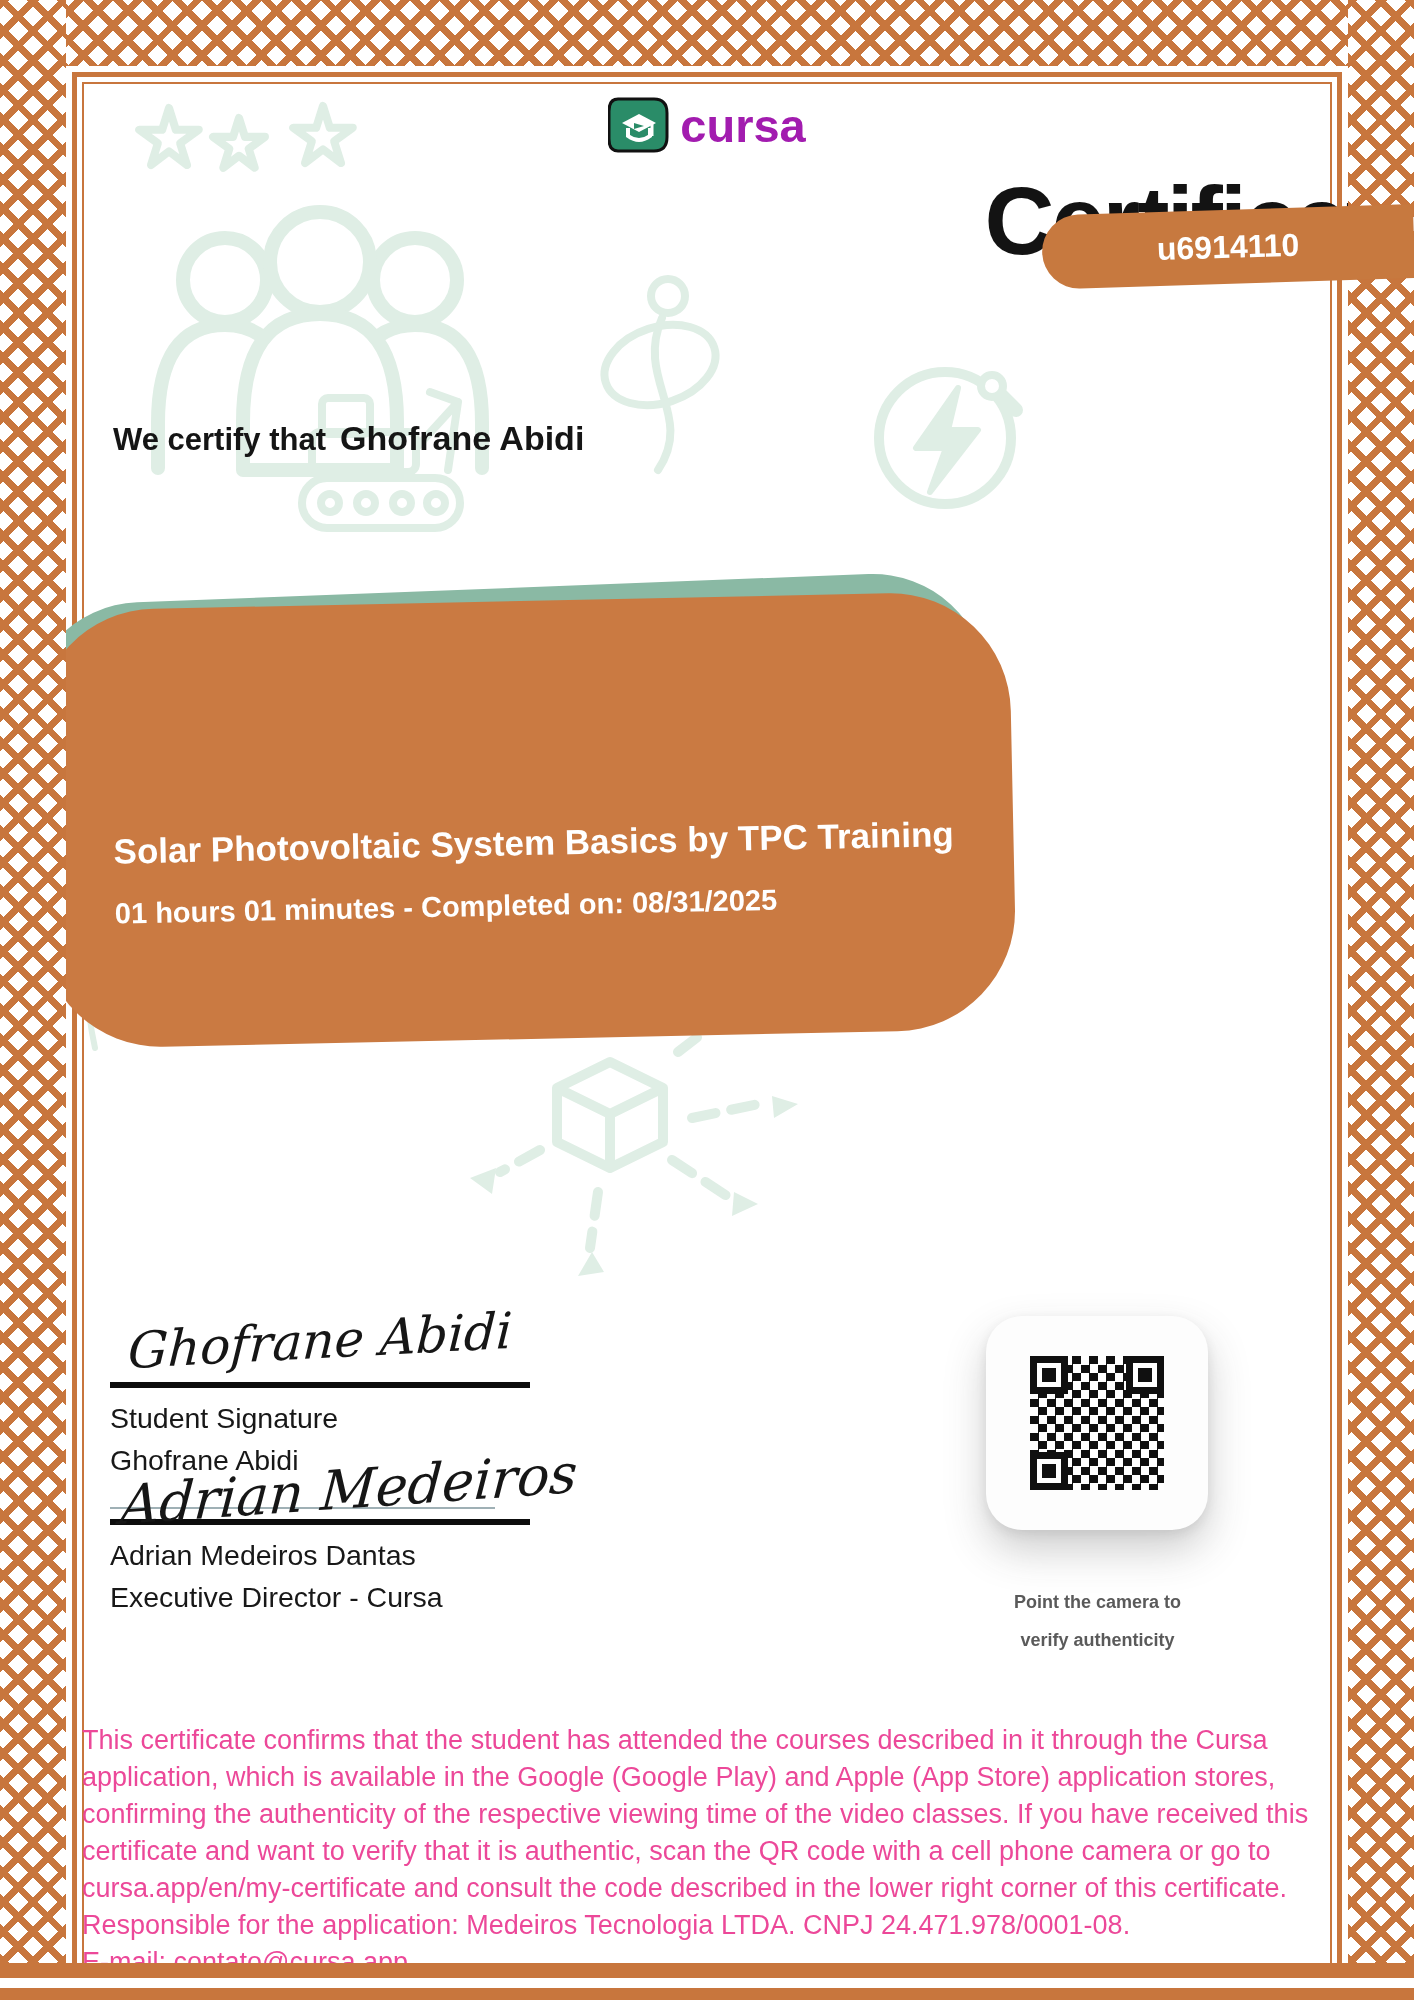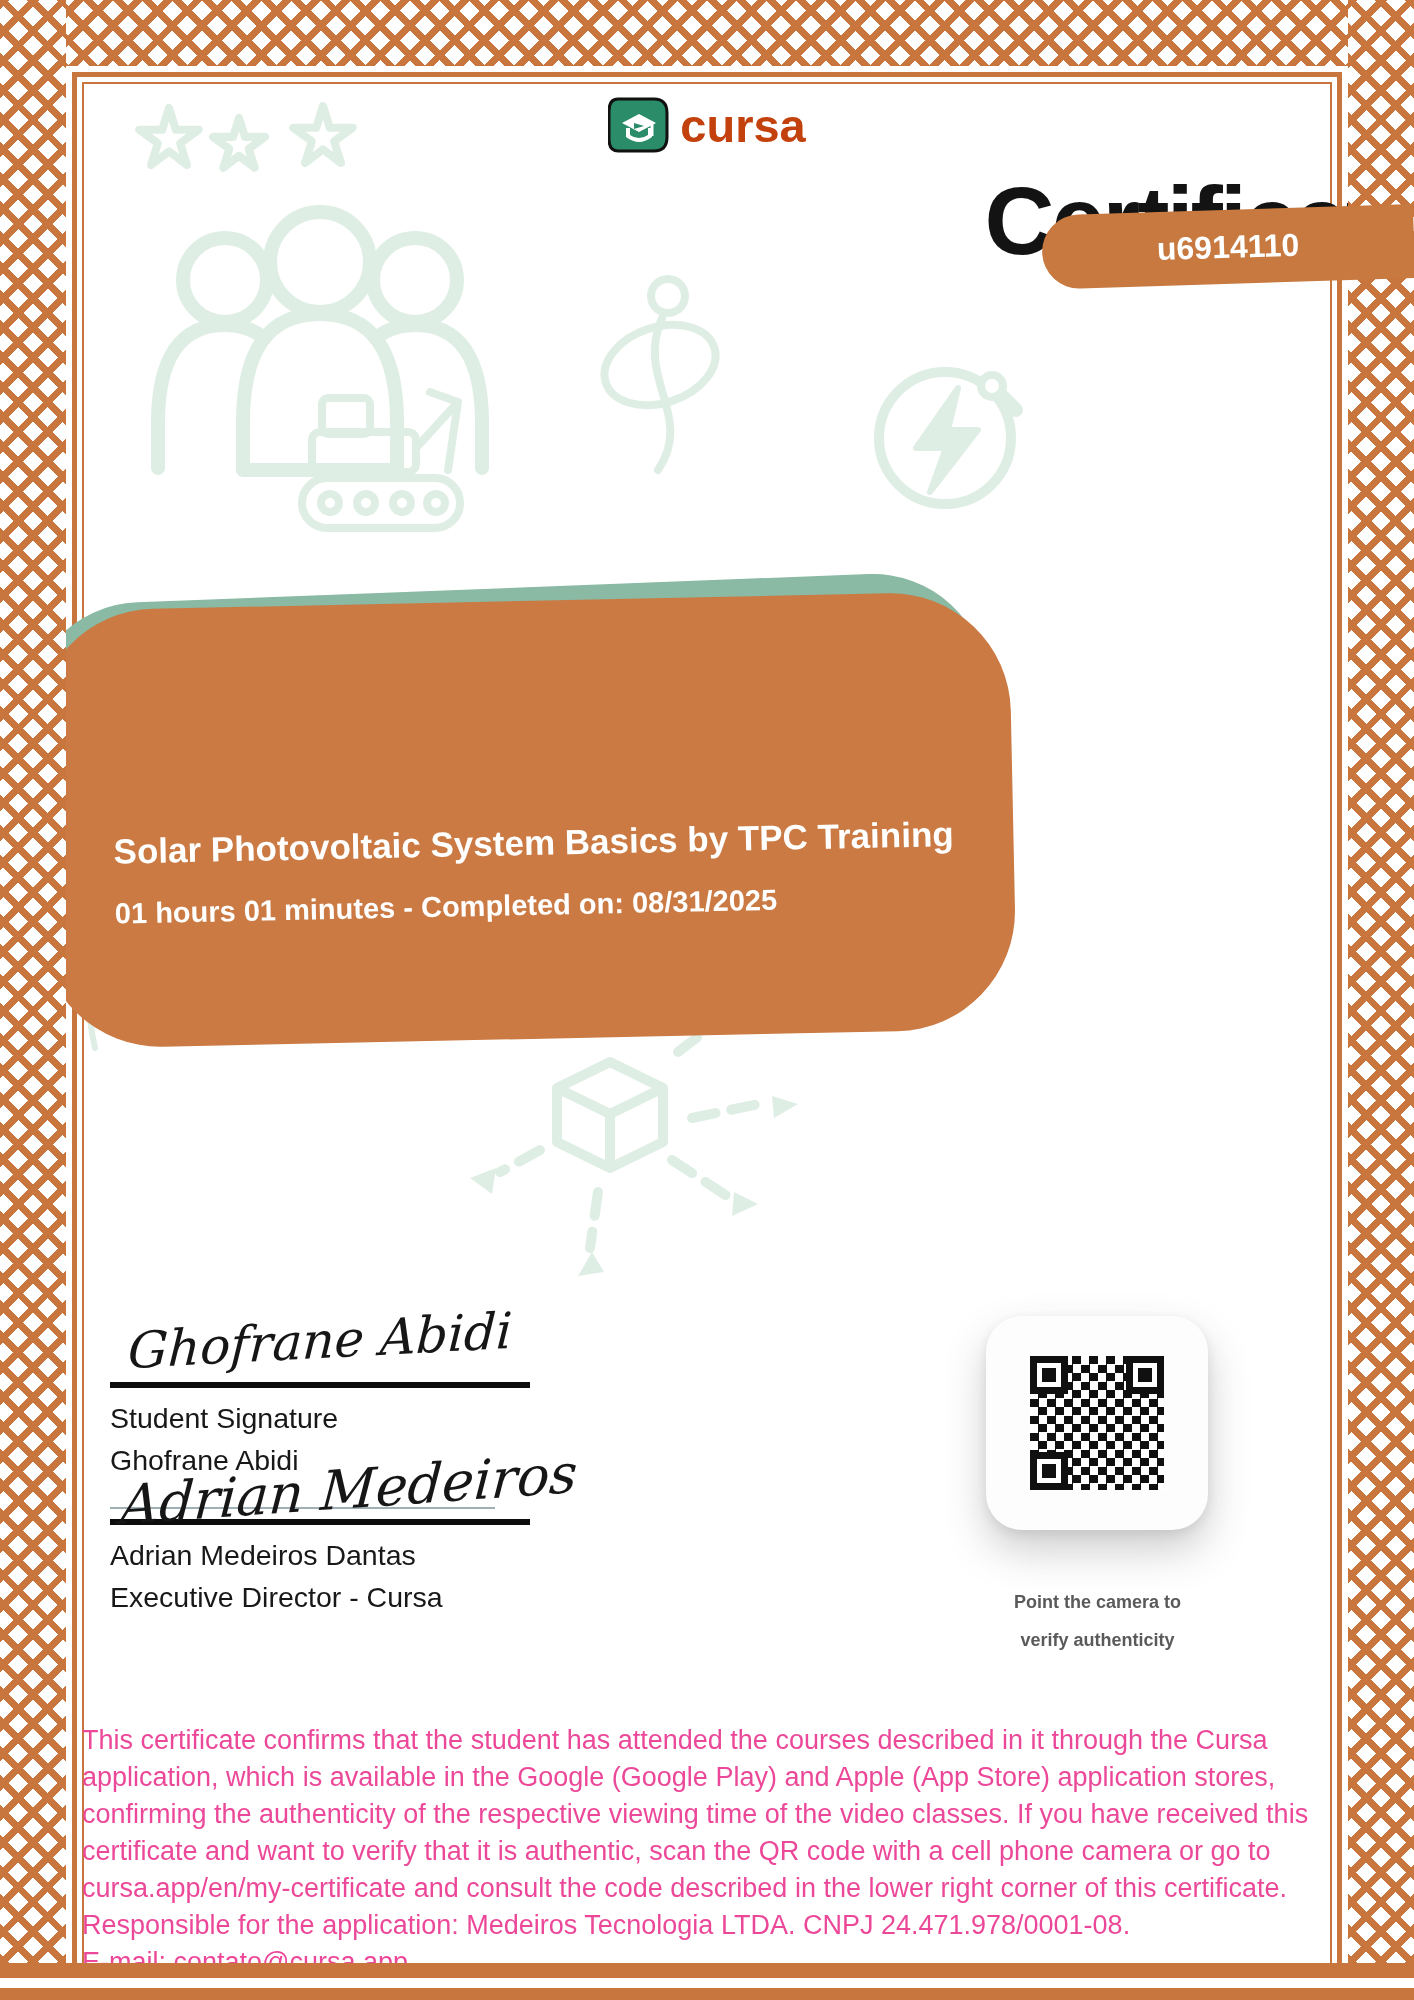--- a/index.html
+++ b/index.html
@@ -26,21 +26,21 @@
   .bottom-bar1 { position:absolute; left:0; right:0; bottom:22px; height:15px; background:#c8763d; z-index:4; }
   .bottom-bar2 { position:absolute; left:0; right:0; bottom:0; height:12px; background:#c8763d; z-index:4; }
 
   
   .wm { position:absolute; left:0; top:0; z-index:0; }
 
   
   .logo-row { position:absolute; top:96px; left:0; width:100%; display:flex;
               justify-content:center; align-items:center; gap:10px; z-index:2; }
   .logo-mark { width:62px; height:58px; }
-  .logo-text { font-size:47px; font-weight:700; color:#c2410c; letter-spacing:0px; }
+  .logo-text { font-size:47px; font-weight:700; color:#a21caf; letter-spacing:0px; }
   .cert-title { position:absolute; top:160px; left:0; width:100%; margin:12px;
                 text-align:right; font-size:97px; line-height:1.0; font-weight:800;
                 letter-spacing:-3px; color:#131313; z-index:2; }
   .id-badge { position:absolute; right:0; top:204px; width:372px; height:74px;
               background:#c7793f; border-radius:40px 0 0 40px;
               transform:rotate(-1.8deg); transform-origin:100% 50%;
               display:flex; align-items:center; justify-content:center;
               color:#ffffff; font-size:32px; font-weight:700; z-index:5; }
 
   
@@ -194,20 +194,21 @@
       <path d="M26 27 l10 3 l-10 3 z" fill="#2a8c68"></path>
     </svg>
     <span class="logo-text">cursa</span>
   </div>
 
   <h1 class="cert-title">Certificate</h1>
 
   <div class="id-badge">u6914110</div>
 
   <div class="intro">
+    <p class="line"><span>We certify that</span><span class="student">Ghofrane Abidi</span></p>
   </div>
 
   <div class="band"></div>
   <div class="blob">
     <h2 class="course-title">Solar Photovoltaic System Basics by TPC Training</h2>
     <p class="course-details">01 hours 01 minutes - Completed on: 08/31/2025</p>
   </div>
 
   <div class="sig-block sig1">
     <span class="script script1">Ghofrane Abidi</span>

